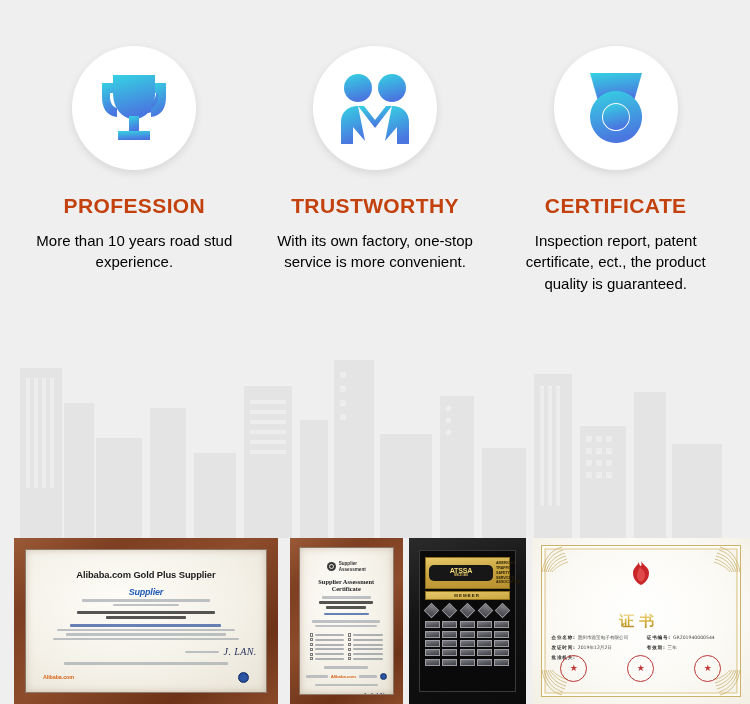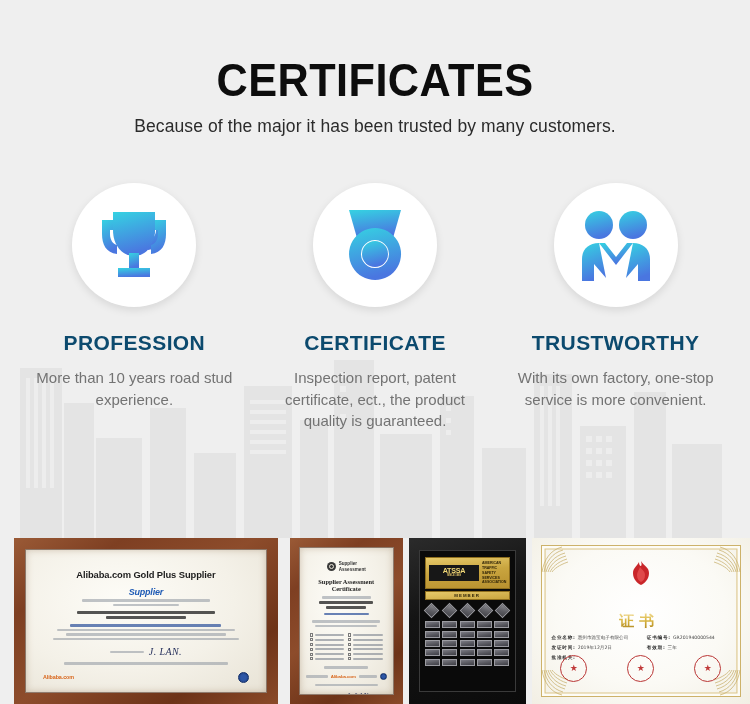--- a/index.html
+++ b/index.html
@@ -90,28 +90,28 @@
     box-shadow: 0 3px 9px rgba(0,0,0,0.10);
   }
 
   .icon-circle svg { display: block; }
 
   .feature-title {
     margin-top: 24px;
     font-size: 21px;
     font-weight: bold;
     letter-spacing: 0.4px;
-    color: #0c4a6e;
+    color: #c2410c;
   }
 
   .feature-desc {
     margin-top: 12px;
     font-size: 15px;
     line-height: 1.42;
-    color: #737373;
+    color: #000000;
   }
 
   
   .cert-strip {
     position: absolute;
     left: 0;
     bottom: 0;
     width: 750px;
     height: 166px;
     z-index: 3;
@@ -182,21 +182,21 @@
     background: #9aa0a8;
     opacity: 0.62;
     border-radius: 1px;
   }
   .microline.bold { background: #2a2a2a; opacity: 0.8; height: 2.9px; }
   .microline.blue { background: #2a4f9a; opacity: 0.7; }
 
   .sig-row {
     display: flex;
     align-items: center;
-    justify-content: center;
+    justify-content: flex-end;
     gap: 5px;
     margin-top: 6px;
   }
   .sig-script {
     font-family: "Liberation Serif", serif;
     font-style: italic;
     font-size: 10px;
     color: #27315c;
     letter-spacing: 0.4px;
   }
@@ -289,24 +289,24 @@
     gap: 3px;
     padding: 3px 3px;
     align-items: center;
   }
   .atssa-mark {
     background: #171717;
     color: #f2d877;
     font-size: 7.2px;
     font-weight: bold;
     letter-spacing: -0.3px;
-    padding: 2px 14px 3px;
+    padding: 2px 21px 3px;
     line-height: 1;
     flex: 0 0 auto;
-    border-radius: 0;
+    border-radius: 5px;
     text-align: center;
   }
   .atssa-sub { font-size: 2.6px; letter-spacing: -0.05px; display:block; margin-top: 1px; color:#e3c469; }
   .atssa-words {
     font-size: 3.6px;
     line-height: 1.35;
     color: #2a1f05;
     font-weight: bold;
     text-align: left;
     letter-spacing: -0.05px;
@@ -485,24 +485,20 @@
       <rect x="606" y="140" width="6" height="6"></rect>
       <rect x="586" y="152" width="6" height="6"></rect>
       <rect x="596" y="152" width="6" height="6"></rect>
       <rect x="606" y="152" width="6" height="6"></rect>
       <rect x="586" y="164" width="6" height="6"></rect>
       <rect x="596" y="164" width="6" height="6"></rect>
       <rect x="606" y="164" width="6" height="6"></rect>
     </g>
   </svg>
 
-  <div class="header">
-    <div class="title">CERTIFICATES</div>
-    <div class="subtitle">Because of the major it has been trusted by many customers.</div>
-  </div>
 
   <div class="features">
 
     <div class="feature">
       <div class="icon-circle">
         <svg width="76" height="72" viewBox="0 0 76 72">
           <defs>
             <linearGradient id="g1" x1="0" y1="0" x2="0.25" y2="1">
               <stop offset="0%" stop-color="#35d2e2"></stop>
               <stop offset="100%" stop-color="#4a76e0"></stop>
@@ -517,58 +513,58 @@
             <rect x="22" y="59" width="32" height="9"></rect>
           </g>
         </svg>
       </div>
       <div class="feature-title">PROFESSION</div>
       <div class="feature-desc">More than 10 years road stud experience.</div>
     </div>
 
     <div class="feature">
       <div class="icon-circle">
-        <svg width="76" height="74" viewBox="0 0 76 74">
-          <defs>
-            <linearGradient id="g3" x1="0" y1="0" x2="0.25" y2="1">
-              <stop offset="0%" stop-color="#35d2e2"></stop>
-              <stop offset="100%" stop-color="#4a76e0"></stop>
-            </linearGradient>
-          </defs>
-          <g fill="url(#g3)">
-            <path d="M12 2 h52 l-8 28 h-36 z"></path>
-            <path d="M38 20 a26 26 0 1 0 0.1 0 z m0 12 a14 14 0 1 1 -0.1 0 z"></path>
-            <circle cx="38" cy="46" r="13"></circle>
-          </g>
-        </svg>
-      </div>
-      <div class="feature-title">CERTIFICATE</div>
-      <div class="feature-desc">Inspection report, patent certificate, ect., the product quality is guaranteed.</div>
-    </div>
-
-    <div class="feature">
-      <div class="icon-circle">
         <svg width="76" height="72" viewBox="0 0 76 72">
           <defs>
             <linearGradient id="g2" x1="0" y1="0" x2="0.25" y2="1">
               <stop offset="0%" stop-color="#35d2e2"></stop>
               <stop offset="100%" stop-color="#4a76e0"></stop>
             </linearGradient>
           </defs>
           <g fill="url(#g2)">
             <circle cx="21" cy="16" r="14"></circle>
             <circle cx="55" cy="16" r="14"></circle>
             <path d="M21 34 c-11 0 -17 7 -17 16 v22 h12 V55 l12 14 z"></path>
             <path d="M55 34 c11 0 17 7 17 16 v22 H60 V55 L48 69 z"></path>
             <path d="M21 34 h6 l11 14 l11 -14 h6 l-17 22 z"></path>
           </g>
         </svg>
       </div>
       <div class="feature-title">TRUSTWORTHY</div>
       <div class="feature-desc">With its own factory, one-stop service is more convenient.</div>
+    </div>
+
+    <div class="feature">
+      <div class="icon-circle">
+        <svg width="76" height="74" viewBox="0 0 76 74">
+          <defs>
+            <linearGradient id="g3" x1="0" y1="0" x2="0.25" y2="1">
+              <stop offset="0%" stop-color="#35d2e2"></stop>
+              <stop offset="100%" stop-color="#4a76e0"></stop>
+            </linearGradient>
+          </defs>
+          <g fill="url(#g3)">
+            <path d="M12 2 h52 l-8 28 h-36 z"></path>
+            <path d="M38 20 a26 26 0 1 0 0.1 0 z m0 12 a14 14 0 1 1 -0.1 0 z"></path>
+            <circle cx="38" cy="46" r="13"></circle>
+          </g>
+        </svg>
+      </div>
+      <div class="feature-title">CERTIFICATE</div>
+      <div class="feature-desc">Inspection report, patent certificate, ect., the product quality is guaranteed.</div>
     </div>
 
   </div>
 
   <div class="cert-strip">
 
     <div class="cert cert-1">
       <div class="wood-frame"></div>
       <div class="wood-inner">
         <div class="paper-content">

